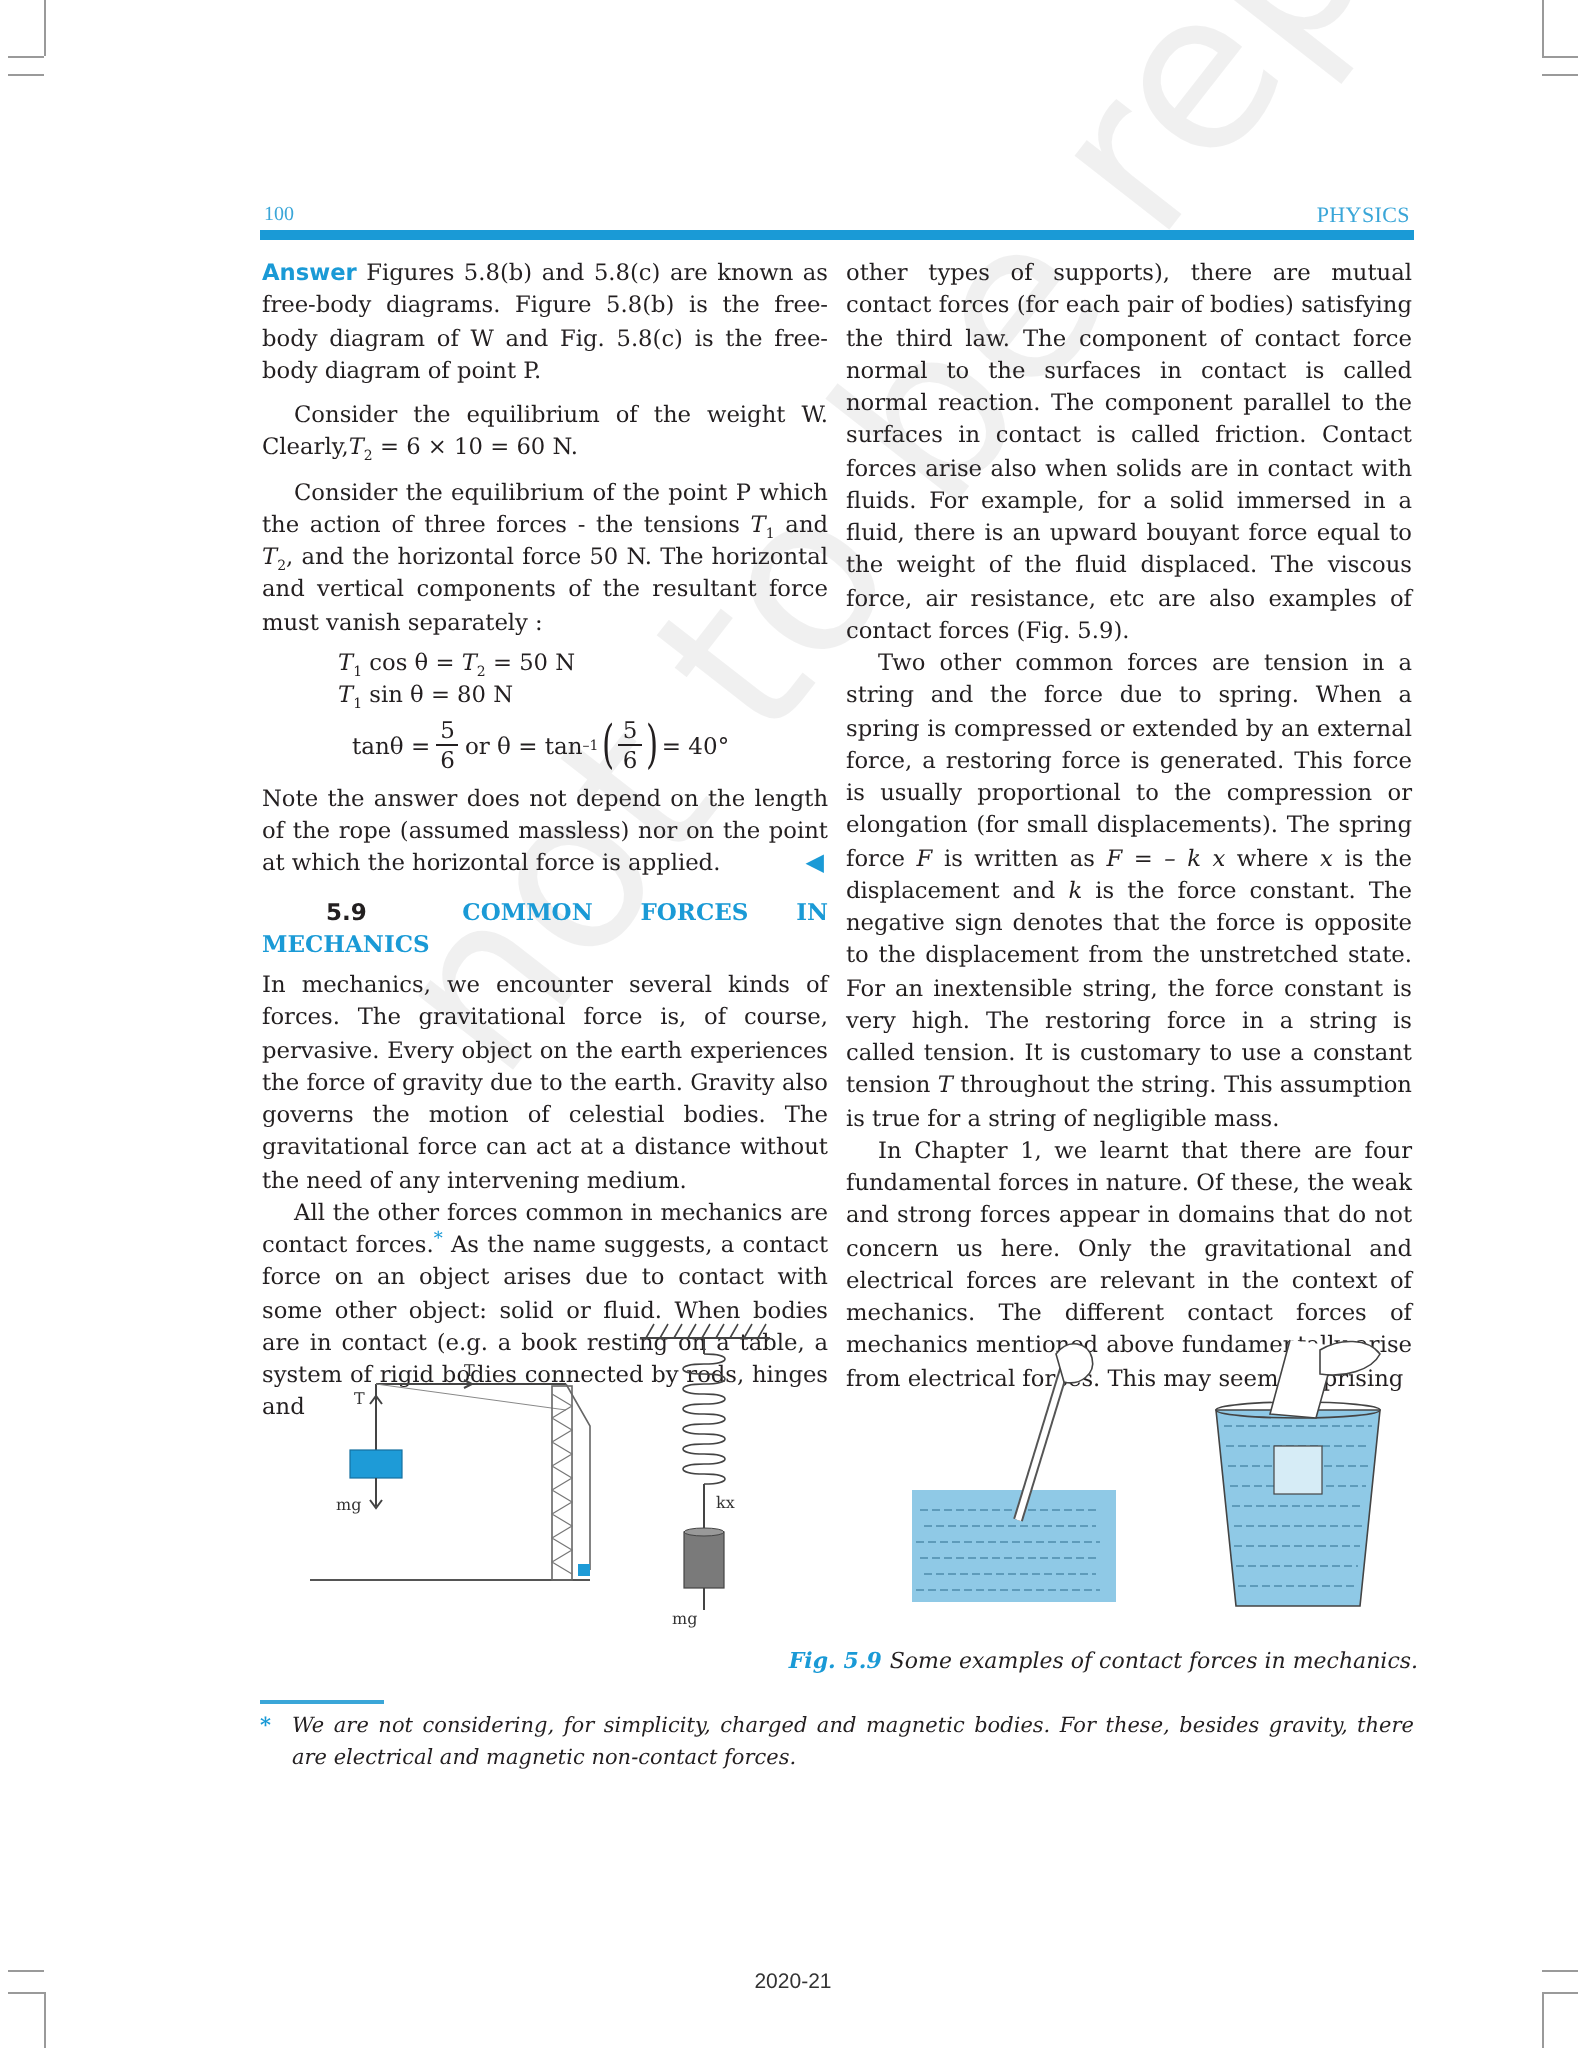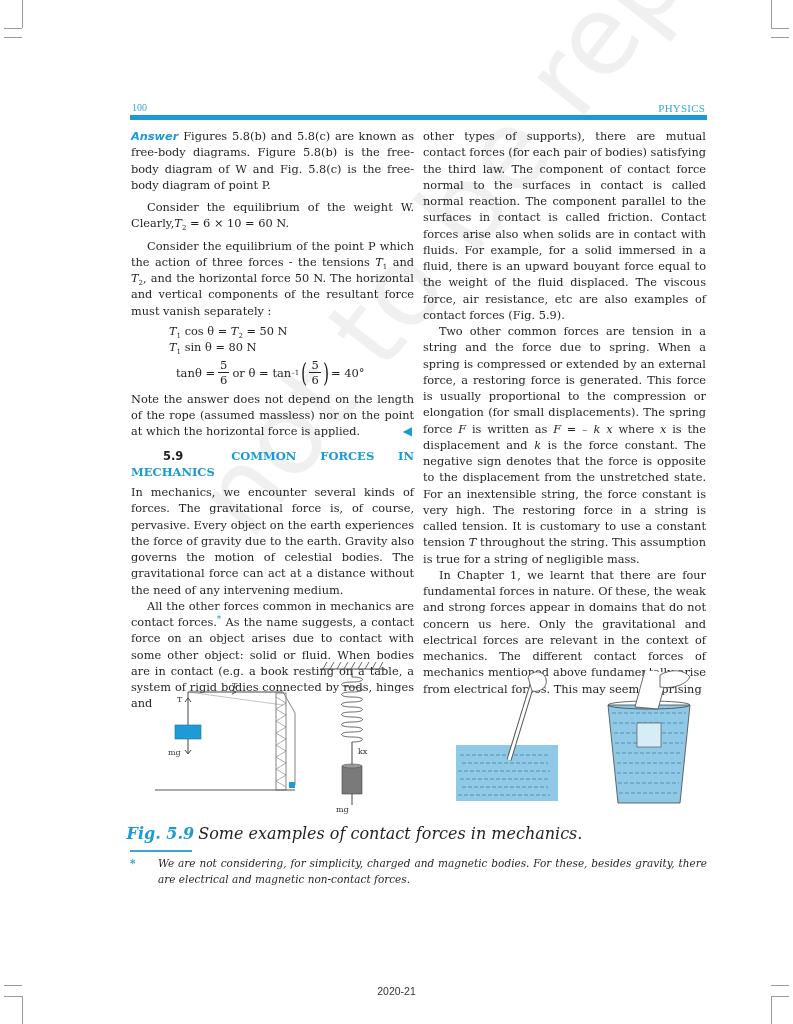--- a/index.html
+++ b/index.html
@@ -10,43 +10,43 @@
   .header .pg { position:absolute; left:2px; top:0; font-size:10px; color:#3aa6d8; font-family:"Liberation Serif", serif; }
   .header .sub { position:absolute; right:2px; top:0; font-size:11px; color:#3aa6d8; font-family:Liberation Serif, serif; letter-spacing:0.2px; }
   .header .bar { position:absolute; left:0; top:13px; width:577px; height:5px; background:#1a9ad6; }
 
   .col { position:absolute; top:128px; width:283px; font-size:11.35px; line-height:16.25px; text-align:justify; }
   .col.left { left:131px; }
   .col.right { left:423px; }
   .col p { margin:0; }
   .indent { text-indent:16px; }
   .gap { margin-top:6px !important; }
-  .ans { color:#1a9ad6; font-weight:bold; font-style:italic; font-family:"DejaVu Sans", sans-serif; }
+  .ans { color:#1a9ad6; font-weight:bold; font-family:"DejaVu Sans", sans-serif; }
   .it { font-style:italic; }
   sub { font-size:7px; vertical-align:-3px; line-height:0; }
   sup { font-size:7px; line-height:0; }
   .eq { padding-left:38px; white-space:nowrap; }
   .eqline { height:16px; }
   .frac-eq { height:36px; display:flex; align-items:center; padding-left:45px; white-space:nowrap; font-size:11.5px; }
   .frac { display:inline-flex; flex-direction:column; align-items:center; margin:0 3px; line-height:14px; }
   .frac .num { border-bottom:1px solid #231f20; padding:0 2px; }
   .paren { font-size:26px; font-weight:100; line-height:1; transform:scaleX(0.6); display:inline-block; }
   .endmark { float:right; color:#1a9ad6; font-size:12px; margin-right:2px; }
   .sec { margin-top:8px !important; margin-bottom:4px !important; font-family:"DejaVu Serif", serif; font-weight:bold; font-size:11.5px; }
   .sec .num { color:#231f20; font-family:"DejaVu Sans", sans-serif;margin-left:32px; }
   .sec .title { color:#1a9ad6; }
   .fn-star { color:#1a9ad6; font-size:9px; vertical-align:4px; line-height:0; }
 
   .figure { position:absolute; left:140px; top:655px; width:575px; height:165px; }
-  .caption { position:absolute; left:0; width:709px; top:824px; text-align:center; font-size:16px; font-style:italic; }
+  .caption { position:absolute; left:0; width:709px; top:824px; text-align:right; font-size:11px; font-style:italic; }
   .caption .figno { color:#1a9ad6; font-weight:bold; margin-right:4px; }
   .fnrule { position:absolute; left:130px; top:850px; width:62px; height:2px; background:#3aa6d8; }
   .footnote { position:absolute; left:130px; top:855px; width:577px; font-size:10.5px; line-height:16px; font-style:italic; }
   .footnote .star { color:#1a9ad6; font-style:normal; position:absolute; left:0; top:0; font-weight:bold; }
-  .footnote .txt { margin-left:28px; text-align:justify; }
+  .footnote .txt { margin-left:16px; text-align:justify; }
   .footer { position:absolute; left:0; width:793px; top:985px; text-align:center; font-family:"Liberation Sans", sans-serif; font-size:10.5px; color:#333; }
   .watermark { position:absolute; left:170px; top:480px; font-family:"DejaVu Sans", sans-serif; font-size:110px; color:rgba(0,0,0,0.06);
                transform:rotate(-52deg); transform-origin:left top; white-space:nowrap; pointer-events:none; }
 </style>
 </head>
 <body>
 
 <div class="crop" style="left:4px;top:37px;width:18px;height:1px;"></div>
 <div class="crop" style="left:22px;top:0;width:1px;height:28px;"></div>
 <div class="crop" style="left:4px;top:28px;width:18px;height:1px;"></div>

